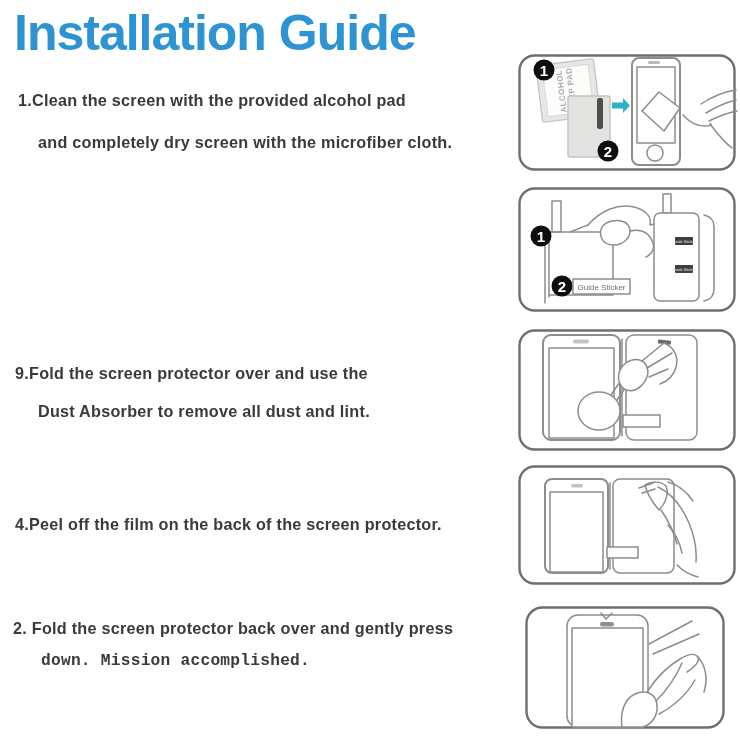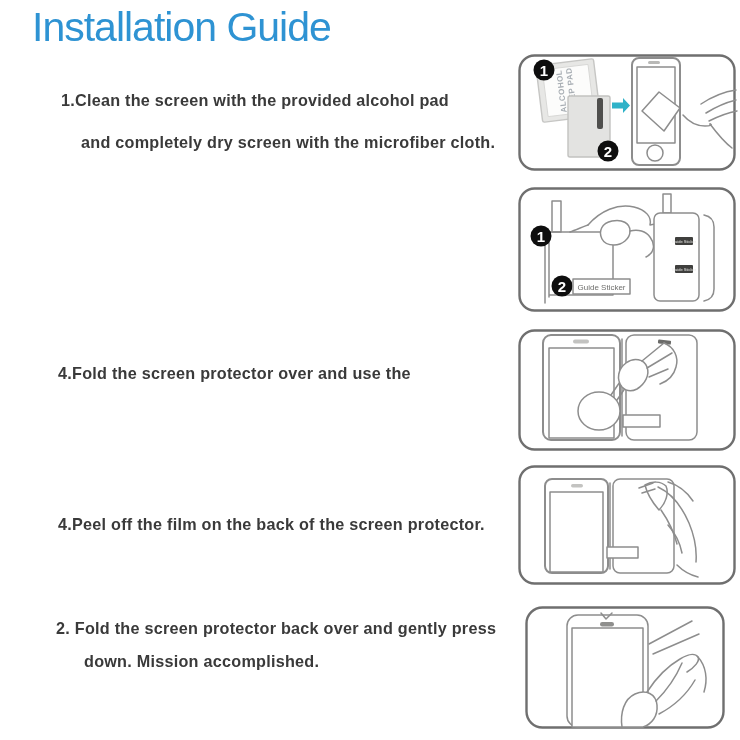--- a/index.html
+++ b/index.html
@@ -2,29 +2,29 @@
 <html style="--title_blue: #2e93d3; --body_text: #3a3a3a; --frame_gray: #6f6f6f; --line_gray: #8d8d8d; --arrow_teal: #2fb2c8; --badge_black: #0e0e0e;"><head>
 <meta charset="utf-8">
 <style>
   html,body { margin:0; padding:0; background:#ffffff; }
   .page {
     position:relative; width:740px; height:740px; background:#fff;
     font-family:"Liberation Sans", sans-serif; overflow:hidden;
   }
   .title {
     position:absolute; left:14px; top:4px;
-    font-size:41px; font-weight:normal; letter-spacing:-1px;
-    color:var(--title_blue); white-space:nowrap;margin-left:18px;
+    font-size:50px; font-weight:bold; letter-spacing:-1px;
+    color:var(--title_blue); white-space:nowrap;
   }
   .step {
     position:absolute; color:var(--body_text);
     font-size:16.2px; font-weight:700; letter-spacing:0.25px;
     white-space:nowrap;
   }
-  .step .line { display:block;margin-left:43px; }
+  .step .line { display:block; }
   .panel { position:absolute; }
   
   .frame { fill:none; stroke:var(--frame_gray); stroke-width:2.4; }
   .art   { fill:none; stroke:var(--line_gray); stroke-width:1.5;
            stroke-linecap:round; stroke-linejoin:round; }
   .artf  { fill:#ffffff; stroke:var(--line_gray); stroke-width:1.5;
            stroke-linecap:round; stroke-linejoin:round; }
   .thick { stroke-width:2; }
   .badge { fill:var(--badge_black); }
   .badge-num {
@@ -53,30 +53,31 @@
 
   <div class="step" style="left:18px; top:79px; line-height:42px;">
     <span class="line">1.Clean the screen with the provided alcohol pad</span>
     <span class="line" style="padding-left:20px;">and completely dry screen with the microfiber cloth.</span>
   </div>
 
   <div class="step" style="left:17px; top:199px; line-height:45px;">
   </div>
 
   <div class="step" style="left:15px; top:354px; line-height:38px;">
-    <span class="line">4.Fold the screen protector over and use the</span>
+    <span class="line">9.Fold the screen protector over and use the</span>
+    <span class="line" style="padding-left:23px;">Dust Absorber to remove all dust and lint.</span>
   </div>
 
   <div class="step" style="left:15px; top:512px; line-height:24px;text-align:center;">
     <span class="line">4.Peel off the film on the back of the screen protector.</span>
   </div>
 
   <div class="step" style="left:13px; top:612px; line-height:33px;">
     <span class="line">2. Fold the screen protector back over and gently press</span>
-    <span class="line" style="padding-left:28px;">down. Mission accomplished.</span>
+    <span class="line" style="padding-left:28px;font-family:Liberation Mono, monospace;">down. Mission accomplished.</span>
   </div>
 
   <svg class="panel" style="left:518px; top:54px;" width="220" height="117" viewBox="0 0 220 117">
     <rect x="1.5" y="1.5" width="215" height="114" rx="15" class="frame"></rect>
     <g transform="rotate(-7 50 36)">
       <rect x="21" y="8" width="58" height="57" rx="2" fill="#e7e7e5" stroke="#c6c6c4" stroke-width="1.4"></rect>
       <rect x="27" y="13" width="46" height="47" rx="1" fill="#fcfcfb" stroke="#d8d8d6" stroke-width="1"></rect>
       <text class="pad-text" transform="translate(46 58) rotate(-90)">ALCOHOL</text>
       <text class="pad-text" transform="translate(56 58) rotate(-90)">PREP PAD</text>
     </g>

